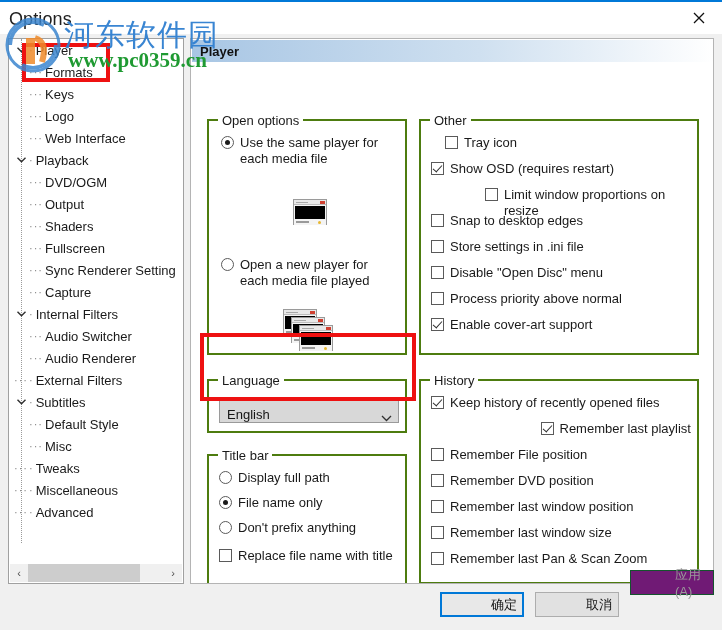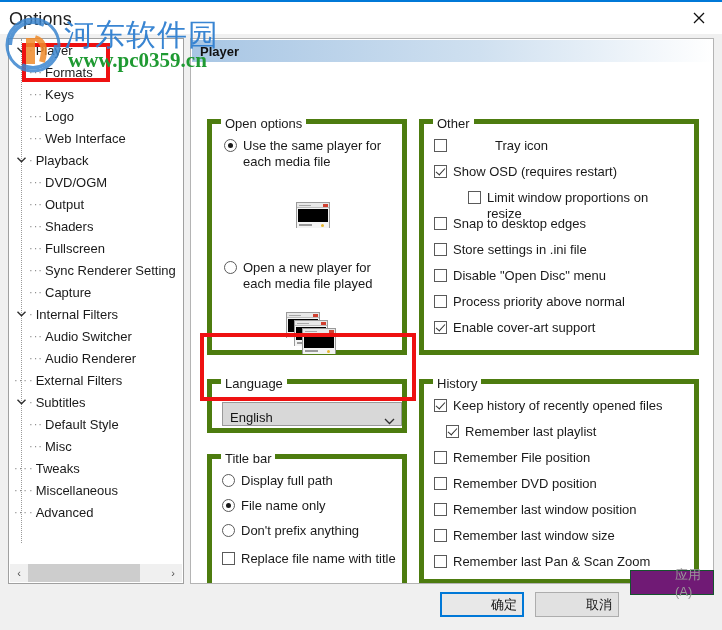--- a/index.html
+++ b/index.html
@@ -147,21 +147,21 @@
   #page-header-text {
     padding-left: 8px;
     font-size: 13px;
     font-weight: bold;
     color: #101010;
   }
 
   
   .group {
     position: absolute;
-    border: 5px solid #4d7c0f;
+    border: 2px solid #4d7c0f;
   }
   .group > .legend {
     position: absolute;
     top: -8px; left: 9px;
     background: #ffffff;
     padding: 0 4px;
     font-size: 13px;
     color: #1a1a1a;
     white-space: nowrap;
   }
@@ -584,29 +584,29 @@
           <div class="optrow" style="left: 10px; top: 92px; width: 182px;">
             <span class="cbox"></span>
             <span class="optlabel">Replace file name with title</span>
           </div>
         </div>
     </div>
 
     <div class="group" id="grp-other">
       <div class="legend">Other</div>
       <div id="other-list">
-          <div class="optrow" style="left: 10px; top: 14px; width: 262px; gap: 42px;">
+          <div class="optrow" style="left: 24px; top: 14px; width: 262px;">
             <span class="cbox"></span>
             <span class="optlabel">Tray icon</span>
           </div>
           <div class="optrow" style="left: 10px; top: 40px; width: 262px;">
             <span class="cbox checked"></span>
             <span class="optlabel">Show OSD (requires restart)</span>
           </div>
-          <div class="optrow" style="left: 0; top: 66px; width: 262px; padding-left: 44px;">
+          <div class="optrow" style="left: 20px; top: 66px; width: 262px; padding-left: 44px;">
             <span class="cbox"></span>
             <span class="optlabel">Limit window proportions on resize</span>
           </div>
           <div class="optrow" style="left: 10px; top: 92px; width: 262px;">
             <span class="cbox"></span>
             <span class="optlabel">Snap to desktop edges</span>
           </div>
           <div class="optrow" style="left: 10px; top: 118px; width: 262px;">
             <span class="cbox"></span>
             <span class="optlabel">Store settings in .ini file</span>
@@ -626,21 +626,21 @@
         </div>
     </div>
 
     <div class="group" id="grp-history">
       <div class="legend">History</div>
       <div id="history-list">
           <div class="optrow" style="left: 10px; top: 14px; width: 262px;">
             <span class="cbox checked"></span>
             <span class="optlabel">Keep history of recently opened files</span>
           </div>
-          <div class="optrow" style="left: 22px; top: 40px; width: 262px;">
+          <div class="optrow" style="left: 8px; top: 40px; width: 262px; justify-content: flex-end;">
             <span class="cbox checked"></span>
             <span class="optlabel">Remember last playlist</span>
           </div>
           <div class="optrow" style="left: 10px; top: 66px; width: 262px;">
             <span class="cbox"></span>
             <span class="optlabel">Remember File position</span>
           </div>
           <div class="optrow" style="left: 10px; top: 92px; width: 262px;">
             <span class="cbox"></span>
             <span class="optlabel">Remember DVD position</span>

